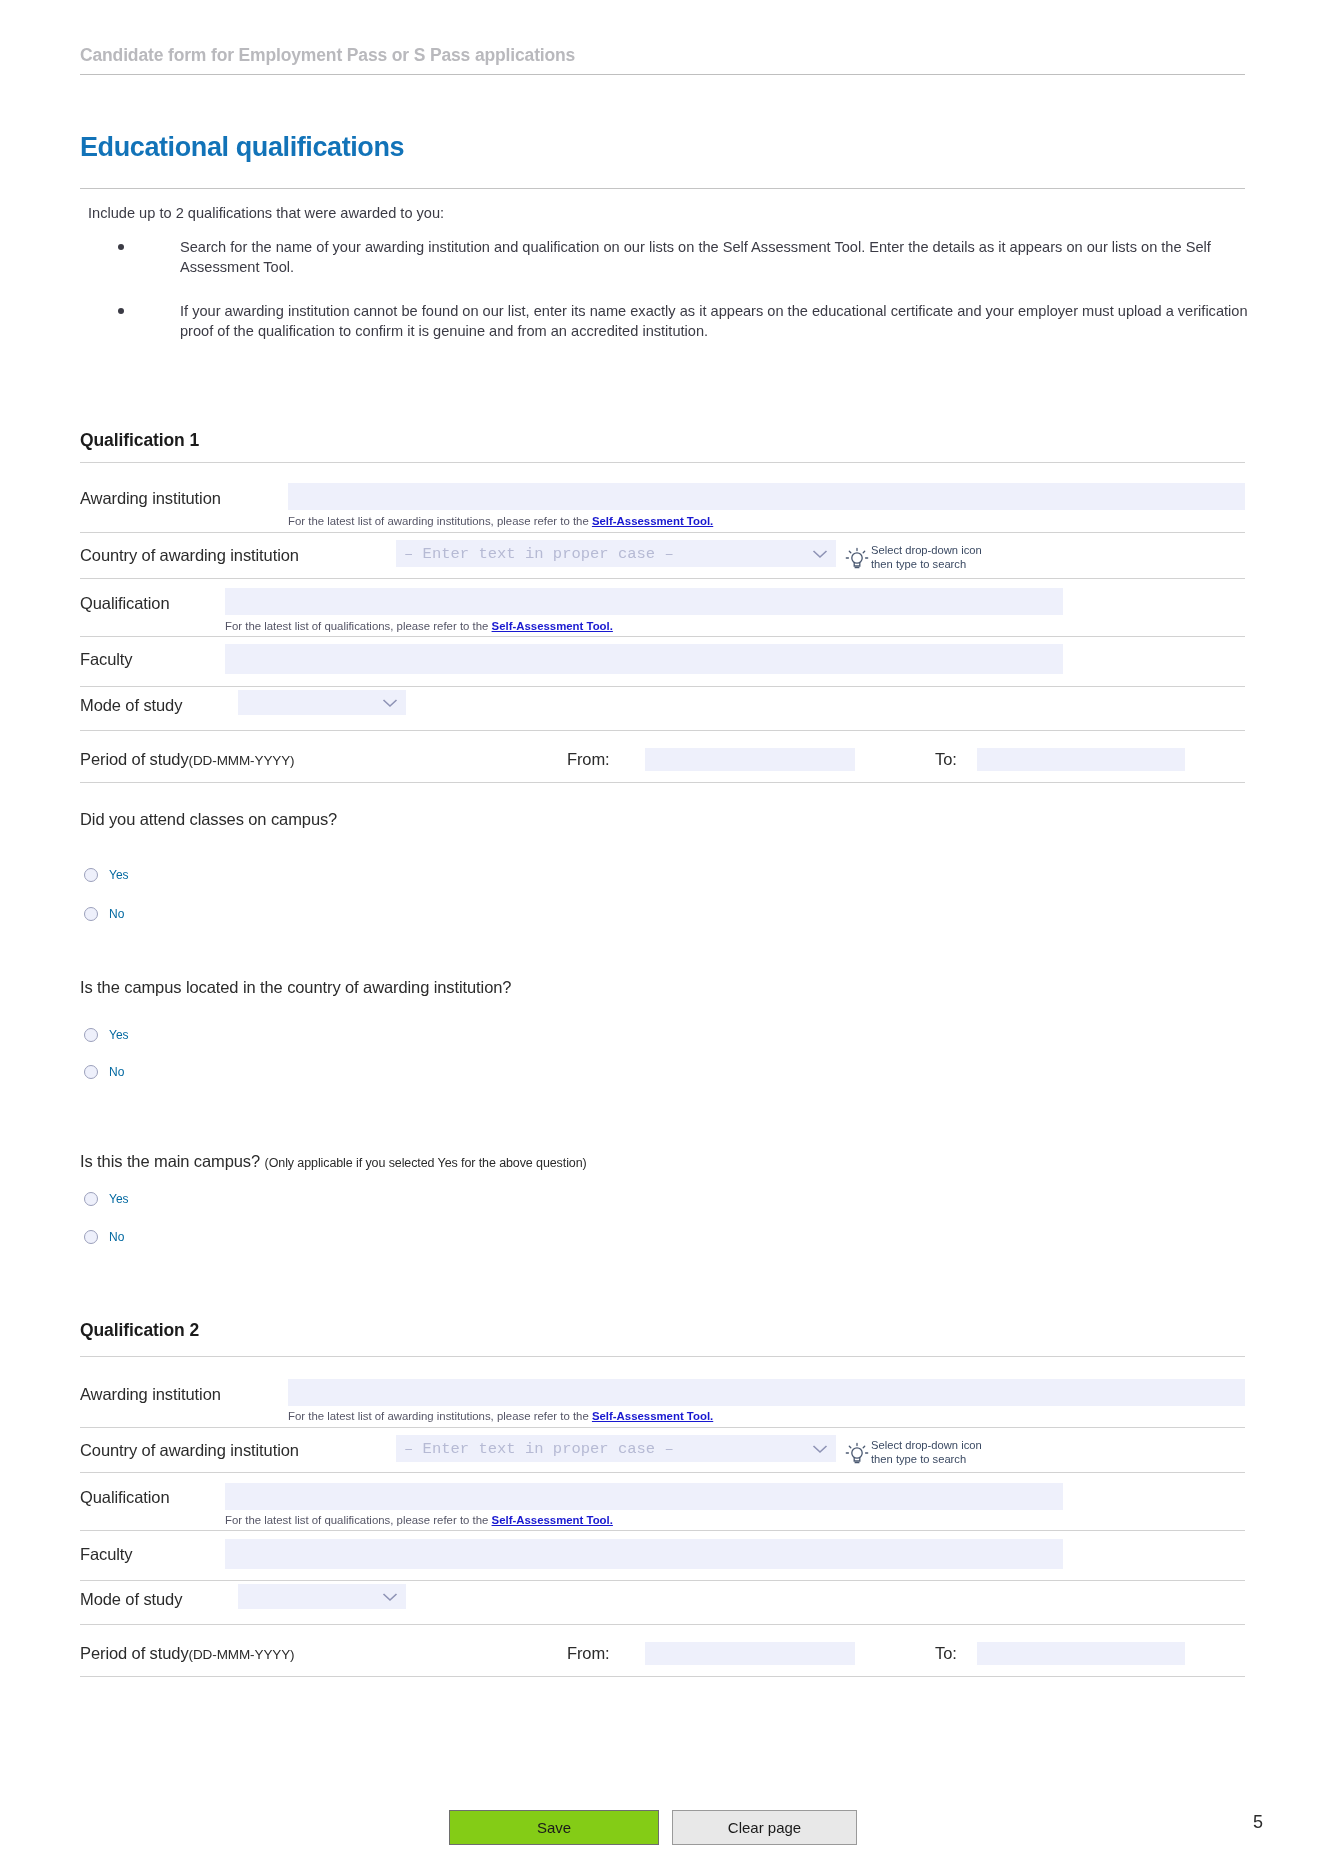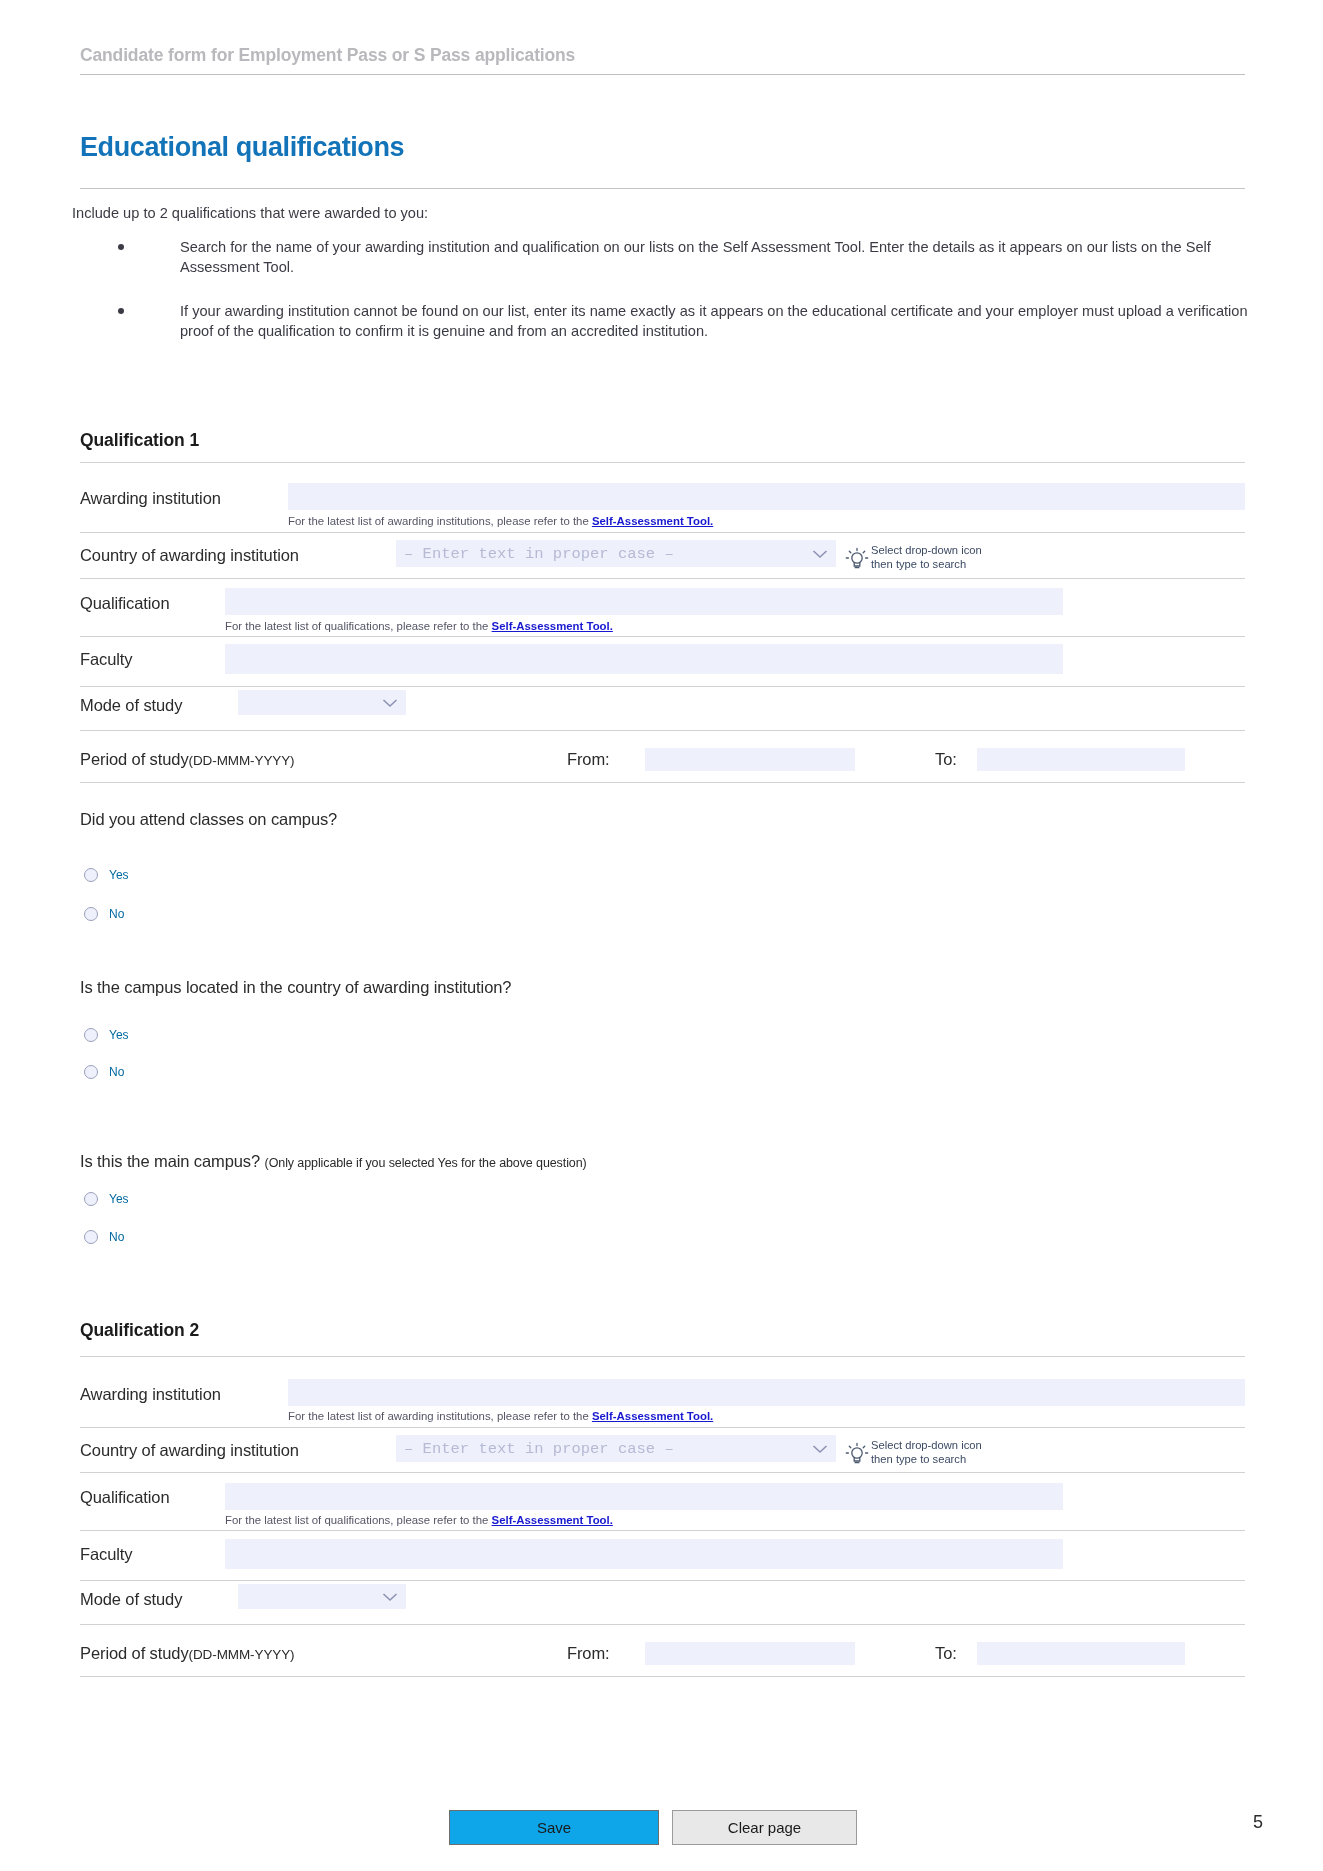--- a/index.html
+++ b/index.html
@@ -57,21 +57,21 @@
     position: absolute;
     left: 80px;
     top: 188px;
     width: 1165px;
     border-bottom: 1.4px solid #c4c4c4;
   }
 
   
   .intro {
     position: absolute;
-    left: 72px;
+    left: 88px;
     top: 204px;
     width: 1170px;
     font-size: 14.6px;
     color: #3b3b45;
     line-height: 18px;
   }
   .bullets {
     position: absolute;
     left: 118px;
     top: 238px;
@@ -214,21 +214,21 @@
     position: absolute;
     box-sizing: border-box;
     display: flex;
     align-items: center;
     justify-content: center;
     font-size: 15px;
     color: #1b1b1b;
     font-family: "Liberation Sans", sans-serif;
   }
   .btn-save {
-    background: #0ea5e9;
+    background: #84cc16;
     border: 1.6px solid #6e6e6e;
   }
   .btn-clear {
     background: #e8e8e8;
     border: 1.4px solid #9a9a9a;
   }
   .page-number {
     position: absolute;
     font-size: 18px;
     color: #2b2b2b;

